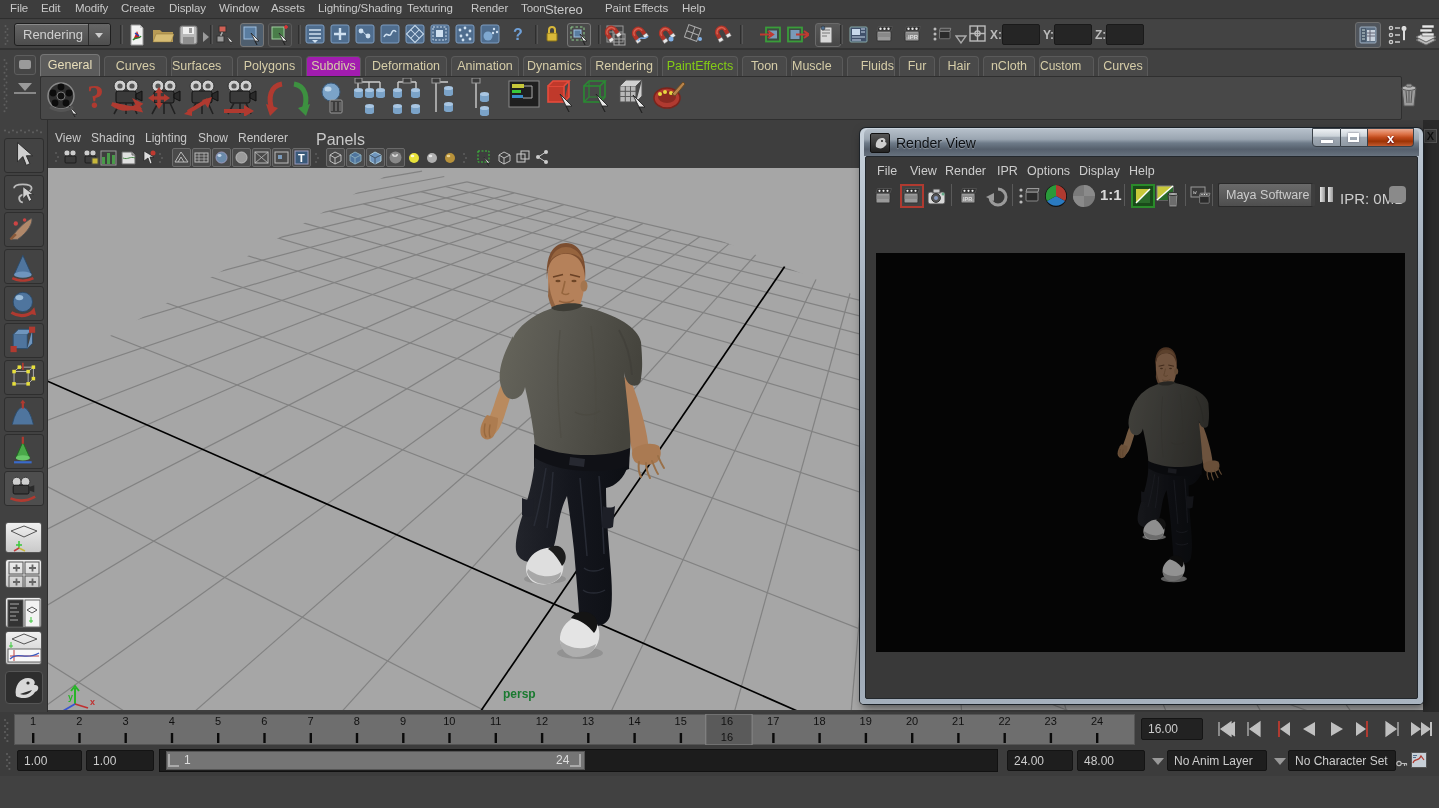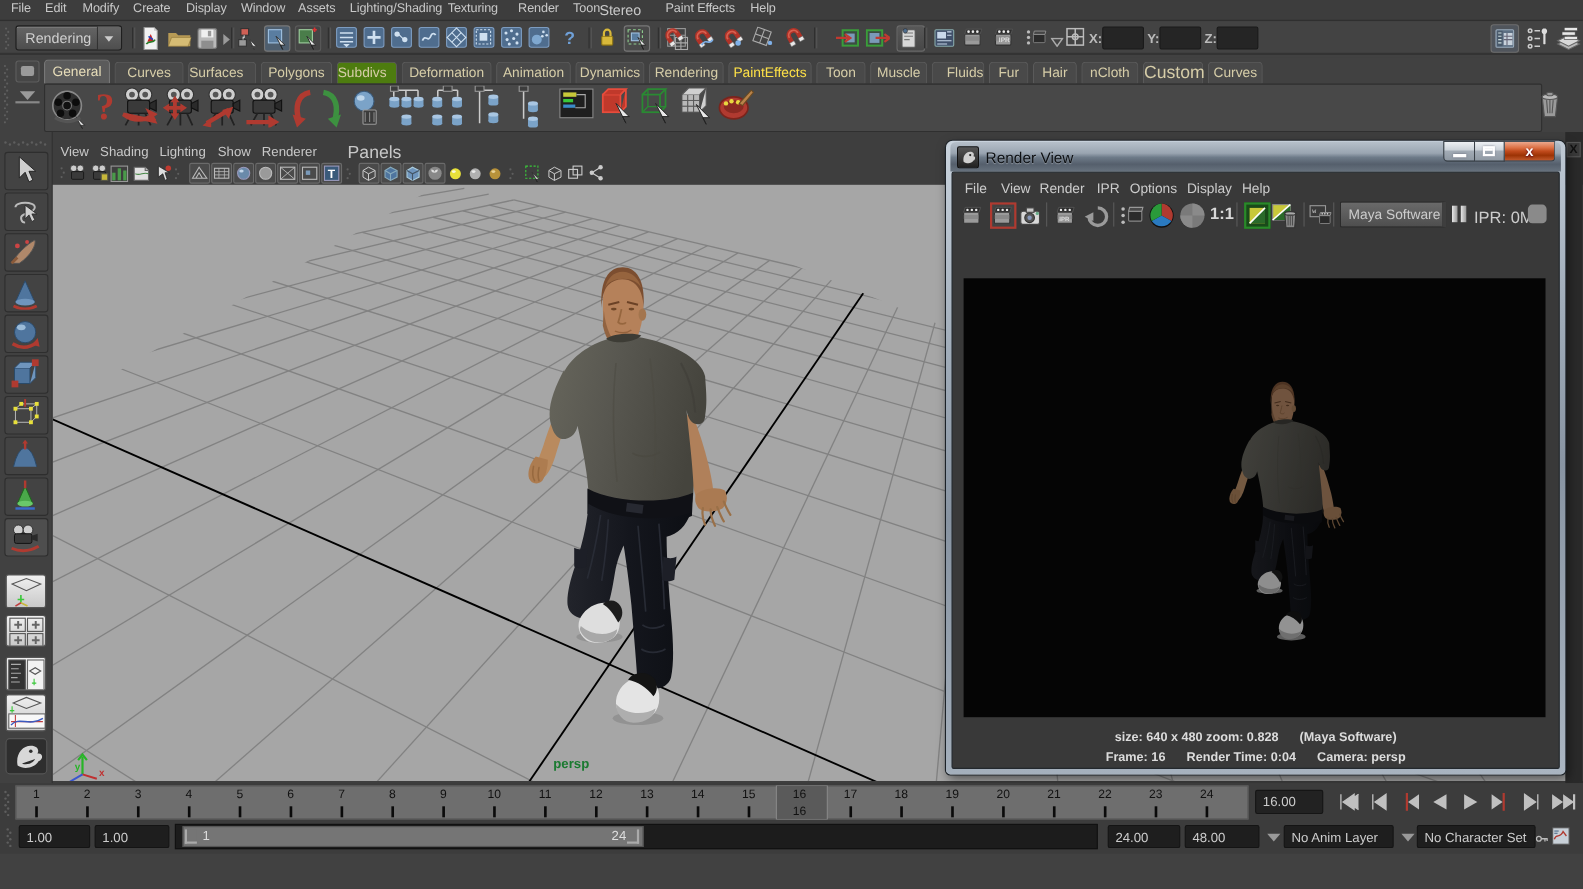--- a/index.html
+++ b/index.html
@@ -329,33 +329,33 @@
         </svg></div>
       <div class="abs" style="left:14px;top:3px;width:22px;height:20px;border:1px solid #5e5e5e;border-radius:3px;background:#464646">
         <div style="margin:4px auto 0;width:12px;height:9px;background:#9a9a9a;border-radius:2px"></div>
       </div>
       <div class="abs" style="left:14px;top:26px;width:22px;height:16px;border-bottom:2px solid #888"></div>
       <div class="abs" style="left:18px;top:31px;width:0;height:0;border-left:7px solid transparent;border-right:7px solid transparent;border-top:8px solid #9a9a9a"></div>
       <div class="abs" style="left:40px;top:2px;width:60px;height:22px;background:#5b5b5b;border:1px solid #777;border-bottom:none;border-radius:4px 4px 0 0;color:#e8deba;font-size:12.5px;text-align:center;line-height:21px">General</div>
       <div class="abs" style="left:104px;top:4px;width:63px;height:20px;background:#494949;border:1px solid #5a5a5a;border-bottom:none;border-radius:4px 4px 0 0;color:#d6cda8;font-size:12.5px;text-align:center;line-height:19px">Curves</div>
       <div class="abs" style="left:171px;top:4px;width:62px;height:20px;background:#494949;border:1px solid #5a5a5a;border-bottom:none;border-radius:4px 4px 0 0;color:#d6cda8;font-size:12.5px;text-align:left;line-height:19px">Surfaces</div>
       <div class="abs" style="left:237px;top:4px;width:65px;height:20px;background:#494949;border:1px solid #5a5a5a;border-bottom:none;border-radius:4px 4px 0 0;color:#d6cda8;font-size:12.5px;text-align:center;line-height:19px">Polygons</div>
-      <div class="abs" style="left:306px;top:4px;width:55px;height:20px;background:#4d7c0f;border:1px solid #5a5a5a;border-bottom:none;border-radius:4px 4px 0 0;color:#d6cda8;font-size:12.5px;text-align:left;line-height:19px">Subdivs</div>
+      <div class="abs" style="left:306px;top:4px;width:55px;height:20px;background:#a21caf;border:1px solid #5a5a5a;border-bottom:none;border-radius:4px 4px 0 0;color:#d6cda8;font-size:12.5px;text-align:center;line-height:19px">Subdivs</div>
       <div class="abs" style="left:365px;top:4px;width:82px;height:20px;background:#494949;border:1px solid #5a5a5a;border-bottom:none;border-radius:4px 4px 0 0;color:#d6cda8;font-size:12.5px;text-align:center;line-height:19px">Deformation</div>
       <div class="abs" style="left:451px;top:4px;width:68px;height:20px;background:#494949;border:1px solid #5a5a5a;border-bottom:none;border-radius:4px 4px 0 0;color:#d6cda8;font-size:12.5px;text-align:center;line-height:19px">Animation</div>
       <div class="abs" style="left:523px;top:4px;width:63px;height:20px;background:#494949;border:1px solid #5a5a5a;border-bottom:none;border-radius:4px 4px 0 0;color:#d6cda8;font-size:12.5px;text-align:center;line-height:19px">Dynamics</div>
       <div class="abs" style="left:590px;top:4px;width:68px;height:20px;background:#494949;border:1px solid #5a5a5a;border-bottom:none;border-radius:4px 4px 0 0;color:#d6cda8;font-size:12.5px;text-align:center;line-height:19px">Rendering</div>
-      <div class="abs" style="left:662px;top:4px;width:76px;height:20px;background:#494949;border:1px solid #5a5a5a;border-bottom:none;border-radius:4px 4px 0 0;color:#fde047;font-size:12.5px;text-align:center;line-height:19px">PaintEffects</div>
+      <div class="abs" style="left:662px;top:4px;width:76px;height:20px;background:#494949;border:1px solid #5a5a5a;border-bottom:none;border-radius:4px 4px 0 0;color:#84cc16;font-size:12.5px;text-align:center;line-height:19px">PaintEffects</div>
       <div class="abs" style="left:742px;top:4px;width:45px;height:20px;background:#494949;border:1px solid #5a5a5a;border-bottom:none;border-radius:4px 4px 0 0;color:#d6cda8;font-size:12.5px;text-align:center;line-height:19px">Toon</div>
-      <div class="abs" style="left:791px;top:4px;width:52px;height:20px;background:#494949;border:1px solid #5a5a5a;border-bottom:none;border-radius:4px 4px 0 0;color:#d6cda8;font-size:12.5px;text-align:center;line-height:19px">Muscle</div>
+      <div class="abs" style="left:791px;top:4px;width:52px;height:20px;background:#494949;border:1px solid #5a5a5a;border-bottom:none;border-radius:4px 4px 0 0;color:#d6cda8;font-size:12.5px;text-align:left;line-height:19px">Muscle</div>
       <div class="abs" style="left:847px;top:4px;width:48px;height:20px;background:#494949;border:1px solid #5a5a5a;border-bottom:none;border-radius:4px 4px 0 0;color:#d6cda8;font-size:12.5px;text-align:right;line-height:19px">Fluids</div>
       <div class="abs" style="left:899px;top:4px;width:36px;height:20px;background:#494949;border:1px solid #5a5a5a;border-bottom:none;border-radius:4px 4px 0 0;color:#d6cda8;font-size:12.5px;text-align:center;line-height:19px">Fur</div>
       <div class="abs" style="left:939px;top:4px;width:40px;height:20px;background:#494949;border:1px solid #5a5a5a;border-bottom:none;border-radius:4px 4px 0 0;color:#d6cda8;font-size:12.5px;text-align:center;line-height:19px">Hair</div>
       <div class="abs" style="left:983px;top:4px;width:52px;height:20px;background:#494949;border:1px solid #5a5a5a;border-bottom:none;border-radius:4px 4px 0 0;color:#d6cda8;font-size:12.5px;text-align:center;line-height:19px">nCloth</div>
-      <div class="abs" style="left:1039px;top:4px;width:55px;height:20px;background:#494949;border:1px solid #5a5a5a;border-bottom:none;border-radius:4px 4px 0 0;color:#d6cda8;font-size:16px;text-align:right;line-height:19px">Custom</div>
+      <div class="abs" style="left:1039px;top:4px;width:55px;height:20px;background:#494949;border:1px solid #5a5a5a;border-bottom:none;border-radius:4px 4px 0 0;color:#d6cda8;font-size:12px;text-align:left;line-height:19px">Custom</div>
       <div class="abs" style="left:1098px;top:4px;width:50px;height:20px;background:#494949;border:1px solid #5a5a5a;border-bottom:none;border-radius:4px 4px 0 0;color:#d6cda8;font-size:12.5px;text-align:center;line-height:19px">Curves</div>
       <div class="abs" style="left:40px;top:24px;width:1362px;height:44px;background:#484848;border:1px solid #2f2f2f;border-radius:2px"></div>
       <div class="abs" style="left:44px;top:26px;width:36px;height:40px;"><svg width="36" height="40" viewBox="0 0 36 40">
           <circle cx="17" cy="18" r="13" fill="#2e2e2e" stroke="#888" stroke-width="1.5"></circle>
           <circle cx="17" cy="18" r="4" fill="#111" stroke="#777"></circle>
           <g fill="#0c0c0c">
             <circle cx="17" cy="9" r="3.4"></circle>
             <circle cx="25" cy="15" r="3.4"></circle>
             <circle cx="22" cy="25" r="3.4"></circle>
             <circle cx="11" cy="25" r="3.4"></circle>
@@ -1167,22 +1167,20 @@
 <path d="M559 553 C564 559 565 569 561 576 C556 584 542 587 533 582 C526 577 524 568 528 561 C533 552 543 547 552 548 C555 549 557 550 559 553 Z" fill="#dedede"></path>
 <path d="M528 569 C537 577 552 579 561 572 C561 578 555 583 547 584 C537 585 529 579 527 572 Z" fill="#a8a8a8"></path>
 <path d="M548 549 C553 544 561 545 564 551 C567 556 566 562 562 566 C558 558 553 552 548 549 Z" fill="#1c1c1c"></path>
 
 <path d="M587 616 C596 618 601 628 599 639 C597 650 588 656 576 655 C566 654 559 646 560 637 C561 627 569 618 579 616 C582 615 585 615 587 616 Z" fill="#e4e4e4"></path>
 <path d="M560 640 C568 649 585 651 596 644 C595 651 587 657 576 657 C567 657 560 649 560 640 Z" fill="#aeaeae"></path>
 <path d="M571 618 C576 610 589 610 595 617 C598 622 598 629 594 633 C588 625 580 620 571 618 Z" fill="#141414"></path>
 </g>
 </g>
         </svg></div>
-      <div class="abs" style="left:0;top:533px;width:563px;text-align:center"><span style="font-size:11.5px;font-weight:bold;color:#dcdcdc">size: 640 x 480 zoom: 0.828&nbsp;&nbsp;&nbsp;&nbsp;&nbsp;&nbsp;(Maya Software)</span></div>
-      <div class="abs" style="left:0;top:551px;width:563px;text-align:center"><span style="font-size:11.5px;font-weight:bold;color:#dcdcdc">Frame: 16&nbsp;&nbsp;&nbsp;&nbsp;&nbsp;&nbsp;Render Time: 0:04&nbsp;&nbsp;&nbsp;&nbsp;&nbsp;&nbsp;Camera: persp</span></div>
 </div>
 
 <div class="abs" style="left:0;top:712px;width:1439px;height:35px;background:#3c3c3c" id="timeline">
 <div class="abs" style="left:3px;top:6px;width:8px;height:24px;"><svg width="8" height="24" viewBox="0 0 8 24">
           <g fill="#5e5e5e">
             <circle cx="2.0" cy="2" r="1.1"></circle>
             <circle cx="4.4" cy="5" r="1.1"></circle>
             <circle cx="2.0" cy="8" r="1.1"></circle>
             <circle cx="4.4" cy="11" r="1.1"></circle>
             <circle cx="2.0" cy="14" r="1.1"></circle>

